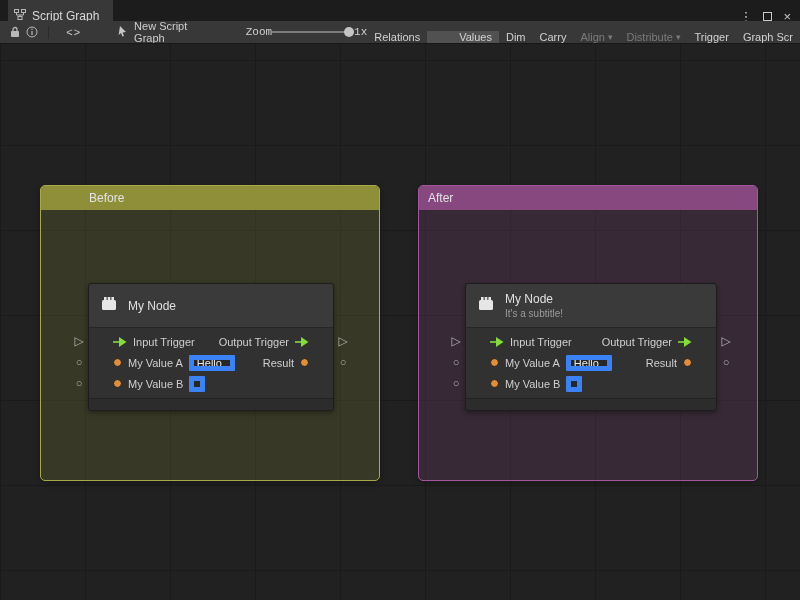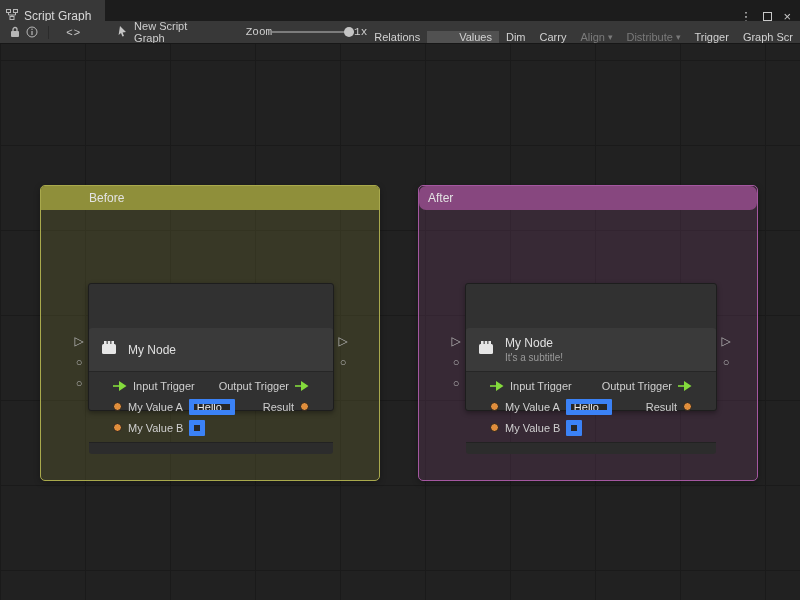--- a/index.html
+++ b/index.html
@@ -2,21 +2,21 @@
 <html style="--flow-green: #84db3c; --value-orange: #e08e3c; --active-button-bg: #515151; --group-before-header: #8f8f3a; --group-before-body: rgba(143,143,58,0.22); --group-before-border: #a9a94c; --group-after-header: #87477f; --group-after-body: rgba(135,71,127,0.22); --group-after-border: #a457a0;"><head>
 <meta charset="utf-8">
 <style>
   * { margin:0; padding:0; box-sizing:border-box; }
   html,body { width:800px; height:600px; background:#222; overflow:hidden;
               font-family:"Liberation Sans","DejaVu Sans",sans-serif; }
   .window { position:relative; width:800px; height:600px; }
 
   
   .tabbar { position:absolute; top:0; left:0; right:0; height:32px; background:#1c1c1c;
-            display:flex; align-items:stretch; }
+            display:flex; align-items:stretch;padding-left:8px; }
   .tab { display:flex; align-items:center; gap:6px; padding:0 14px 0 6px; background:#383838;
          color:#d8d8d8; font-size:12px; }
   .win-controls { margin-left:auto; display:flex; align-items:center; gap:11px; padding-right:9px;
                   color:#c8c8c8; font-size:13px; }
   .maxbox { width:9px; height:9px; border:1px solid #c8c8c8; display:inline-block; }
 
   
   .toolbar { position:absolute; top:21px; left:0; right:0; height:23px; background:#383838;
              border-bottom:1px solid #171717; display:flex; align-items:center; padding-left:6px;
              color:#cfcfcf; font-size:11px; overflow:hidden; }
@@ -43,29 +43,29 @@
   
   .group { position:absolute; border-radius:5px; overflow:hidden; box-shadow:0 2px 6px rgba(0,0,0,.3); }
   .group-header { height:24px; display:flex; align-items:center; padding:0 9px; font-size:12px; color:#e3e3e3; }
   .group-before { left:40px; top:141px; width:340px; height:296px;
                   border:1px solid var(--group-before-border,#a9a94c);
                   background:var(--group-before-body,rgba(143,143,58,.22)); }
   .group-before .group-header { background:var(--group-before-header,#8f8f3a);padding-left:48px; }
   .group-after { left:418px; top:141px; width:340px; height:296px;
                  border:1px solid var(--group-after-border,#a457a0);
                  background:var(--group-after-body,rgba(135,71,127,.22)); }
-  .group-after .group-header { background:var(--group-after-header,#87477f);border-radius:7px; }
+  .group-after .group-header { background:var(--group-after-header,#87477f); }
 
   
   .node { position:absolute; height:128px; background:#313131; border:1px solid #1d1d1d;
           border-radius:3px; box-shadow:0 2px 5px rgba(0,0,0,.35); color:#cfcfcf; }
   .node-1 { left:88px; top:239px; width:246px; }
   .node-2 { left:465px; top:239px; width:252px; }
   .node-header { height:44px; background:#3a3a3a; border-bottom:1px solid #262626; display:flex;
-                 align-items:center; gap:9px; padding:0 10px; border-radius:3px 3px 0 0;margin-top:44px; }
+                 align-items:center; gap:9px; padding:0 10px; border-radius:3px 3px 0 0; }
   .titles { display:flex; flex-direction:column; justify-content:center; }
   .node-title { font-size:12px; color:#e0e0e0; }
   .node-subtitle { font-size:10px; color:#9a9a9a; margin-top:2px; }
   .node-rows { padding:3px 0; }
   .row { height:21px; display:flex; align-items:center; justify-content:space-between;
          padding:0 24px; font-size:11px; }
   .pg { display:inline-flex; align-items:center; gap:6px; }
   .flow-arrow { color:var(--flow-green,#84db3c); display:inline-flex; }
   .vdot { width:9px; height:9px; border-radius:50%; background:var(--value-orange,#e08e3c);
           border:1px solid #1e1e1e; flex:none; }

